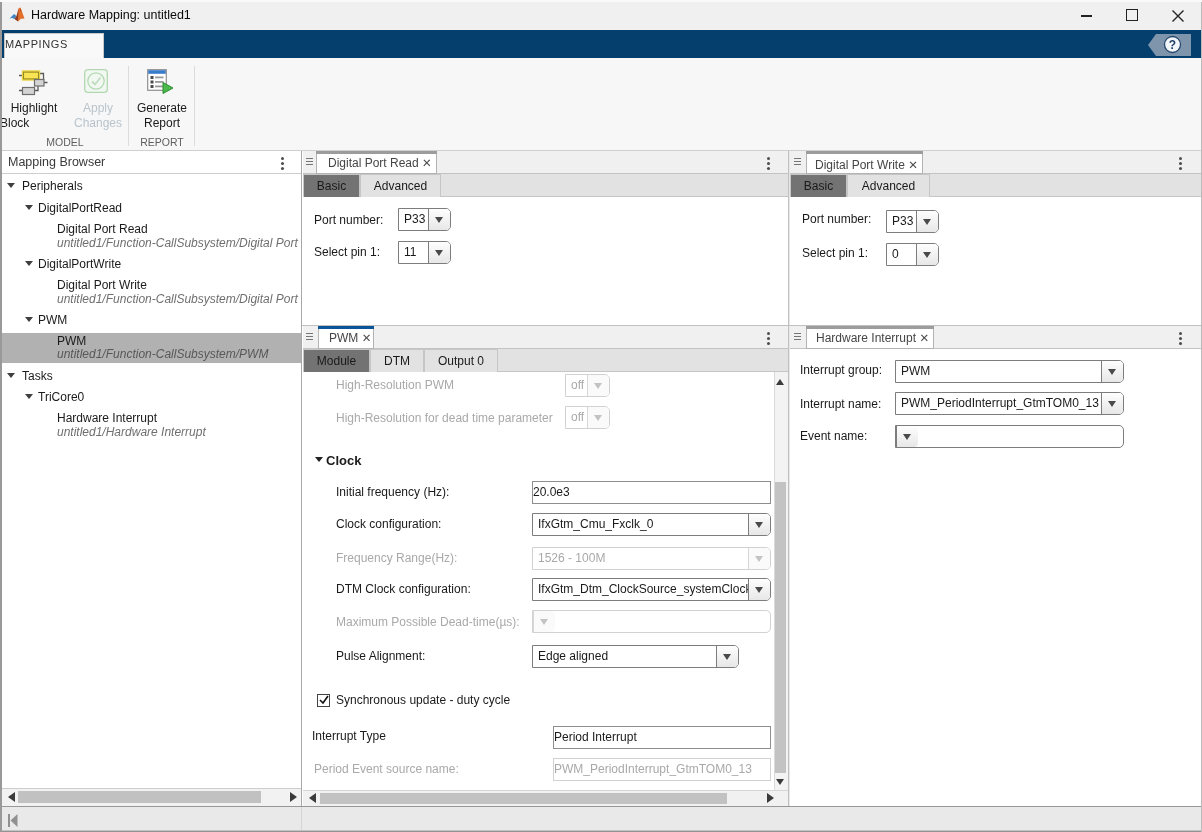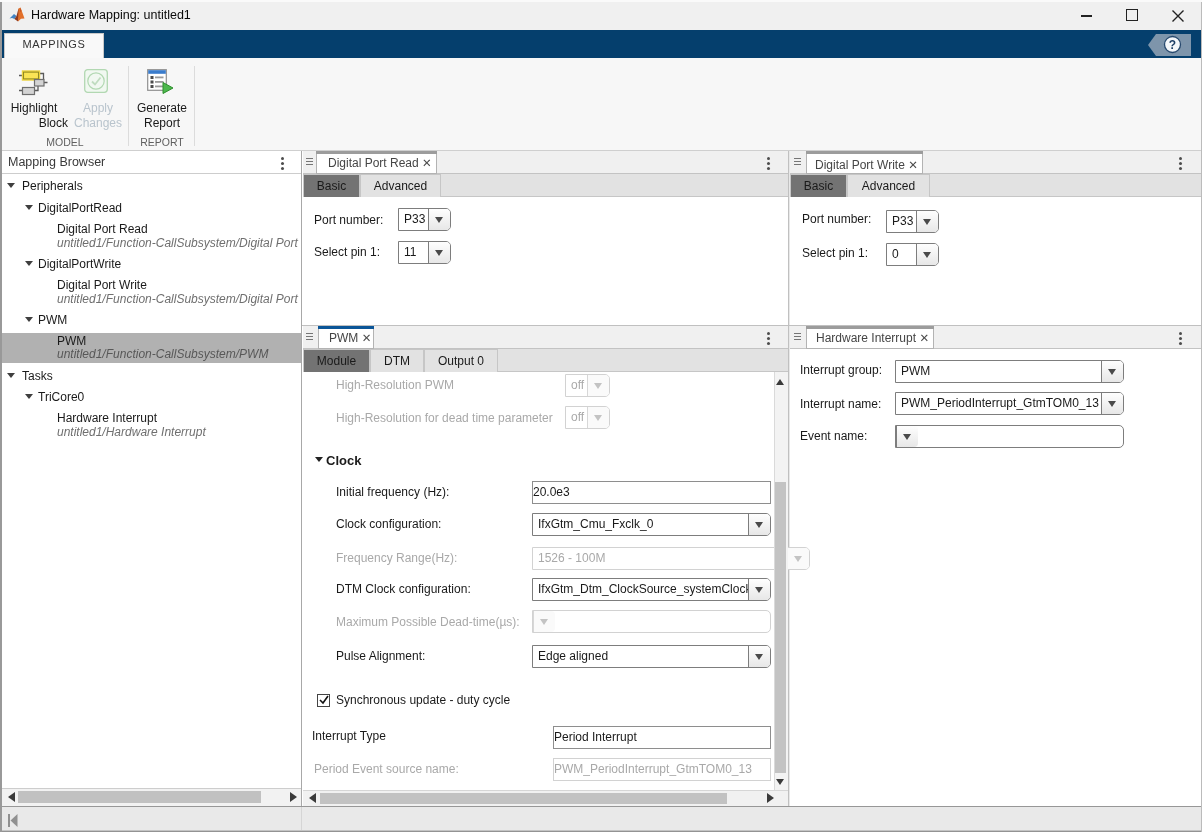--- a/index.html
+++ b/index.html
@@ -36,21 +36,21 @@
 <polygon points="11.5,1.5 12.5,5 11,6" fill="#c2511f"></polygon>
 </svg>
 <div class="lbl" style="left:31px;top:8px;color:#0a0a0a;font-size:12.5px;line-height:14px">Hardware Mapping: untitled1</div>
 <div class="ab" style="left:1081px;top:15px;width:11px;height:2px;background:#222"></div>
 <div class="ab" style="left:1126px;top:9px;width:10px;height:10px;border:1.5px solid #222"></div>
 <svg class="ab" style="left:1171px;top:9px" width="14" height="14">
     <path d="M1.5 1.5 L12.5 12.5 M12.5 1.5 L1.5 12.5" stroke="#222" stroke-width="1.4"></path>
   </svg>
 
 <div class="ab" style="left:0;top:30px;width:1202px;height:28px;background:#053f6d"></div>
-<div class="ab" style="left:4px;top:33px;width:100px;height:25px;background:#f9f9f9;border:1px solid #c9c9c9;border-bottom:none;box-sizing:border-box;text-align:center;line-height:21px;font-size:11px;color:#333;letter-spacing:.6px">MAPPINGS</div>
+<div class="ab" style="left:4px;top:33px;width:100px;height:25px;background:#f9f9f9;border:1px solid #c9c9c9;border-bottom:none;box-sizing:border-box;text-align:left;line-height:21px;font-size:11px;color:#333;letter-spacing:.6px">MAPPINGS</div>
 <svg class="ab" style="left:1147px;top:33px" width="45" height="24" viewBox="0 0 45 24">
 <polygon points="9,1 44,1 44,23 9,23 1,12" fill="#7e95ab"></polygon>
 <circle cx="25.5" cy="11.5" r="8" fill="#f4f7fa" stroke="#27496e" stroke-width="1.3"></circle>
 <text x="25.5" y="16" text-anchor="middle" font-family="Liberation Sans,sans-serif" font-size="12" font-weight="bold" fill="#1e3f66">?</text>
 </svg>
 
 <div class="ab" style="left:0;top:58px;width:1202px;height:92px;background:#f7f7f7;border-bottom:1px solid #cfcfcf;box-sizing:content-box"></div>
 <div class="ab" style="left:128px;top:66px;width:1px;height:80px;background:#dcdcdc"></div>
 <div class="ab" style="left:194px;top:66px;width:1px;height:80px;background:#dcdcdc"></div>
 <svg class="ab" style="left:19px;top:68px" width="30" height="28" viewBox="0 0 30 28">
@@ -70,21 +70,21 @@
 <rect x="1.2" y="1.2" width="17.6" height="3.6" fill="#3a7ccc"></rect>
 <rect x="3.5" y="7" width="3" height="3" fill="#4c4c4c"></rect>
 <rect x="8" y="7.5" width="8.5" height="1.8" fill="#9a9a9a"></rect>
 <rect x="3.5" y="11.5" width="3" height="3" fill="#4c4c4c"></rect>
 <rect x="8" y="12" width="8.5" height="1.8" fill="#9a9a9a"></rect>
 <rect x="3.5" y="16" width="3" height="3" fill="#4c4c4c"></rect>
 <rect x="8" y="16.5" width="8.5" height="1.8" fill="#9a9a9a"></rect>
 <polygon points="16,13.5 26,19 16,24.5" fill="#4db84d" stroke="#2e8f2e" stroke-width="1"></polygon>
 </svg>
 <div class="lbl" style="left:0;top:101px;width:68px;text-align:center">Highlight</div>
-<div class="lbl" style="left:0;top:116px;width:68px;text-align:right">Block</div>
+<div class="lbl" style="left:0;top:116px;width:68px;text-align:left">Block</div>
 <div class="lbl" style="left:64px;top:101px;width:68px;text-align:center;color:#b9c4cd">Apply</div>
 <div class="lbl" style="left:64px;top:116px;width:68px;text-align:center;color:#b9c4cd">Changes</div>
 <div class="lbl" style="left:128px;top:101px;width:68px;text-align:center">Generate</div>
 <div class="lbl" style="left:128px;top:116px;width:68px;text-align:center">Report</div>
 <div class="lbl" style="left:0;top:135px;width:130px;text-align:center;font-size:10.5px;color:#5f5f5f">MODEL</div>
 <div class="lbl" style="left:129px;top:135px;width:66px;text-align:center;font-size:10.5px;color:#5f5f5f">REPORT</div>
 
 <div class="ab" style="left:0;top:151px;width:301px;height:655px;background:#fff"></div>
 <div class="ab" style="left:0;top:151px;width:301px;height:23px;border-bottom:1px solid #cdcdcd;box-sizing:border-box"></div>
 <div class="lbl" style="left:8px;top:155px;font-size:12.5px;color:#3a3a3a">Mapping Browser</div>
@@ -190,35 +190,35 @@
 <div class="tar" style="left:315px;top:457px;border-top-color:#222"></div>
 <div class="lbl" style="left:326px;top:454px;font-weight:bold;font-size:13px">Clock</div>
 <div class="lbl" style="left:336px;top:485px">Initial frequency (Hz):</div>
 <div class="inp" style="left:532px;top:481px;width:239px;height:23px">20.0e3</div>
 <div class="lbl" style="left:336px;top:517px">Clock configuration:</div>
 <div class="cb" style="left:532px;top:513px;width:239px">
       <span class="t">IfxGtm_Cmu_Fxclk_0</span>
       <span class="a"></span>
     </div>
 <div class="lbl dis" style="left:336px;top:551px">Frequency Range(Hz):</div>
-<div class="cb dis" style="left:532px;top:547px;width:278px">
+<div class="cb dis" style="left:532px;top:547px;width:239px">
       <span class="t">1526 - 100M</span>
       <span class="a"></span>
     </div>
 <div class="lbl" style="left:336px;top:582px">DTM Clock configuration:</div>
 <div class="cb" style="left:532px;top:578px;width:239px">
       <span class="t">IfxGtm_Dtm_ClockSource_systemClock</span>
       <span class="a"></span>
     </div>
 <div class="lbl dis" style="left:336px;top:615px">Maximum Possible Dead-time(µs):</div>
 <div class="cb dis" style="left:532px;top:610px;width:239px">
       <span class="a"></span>
     </div>
 <div class="lbl" style="left:336px;top:649px">Pulse Alignment:</div>
-<div class="cb" style="left:532px;top:645px;width:239px">
+<div class="cb" style="left:532px;top:645px;width:207px">
       <span class="t">Edge aligned</span>
       <span class="a"></span>
     </div>
 <div class="ab" style="left:317px;top:694px;width:13px;height:13px;background:#fff;border:1.5px solid #444;box-sizing:border-box"></div>
 <svg class="ab" style="left:318px;top:694px" width="12" height="12">
       <path d="M2 6 L5 9 L10 2" stroke="#111" stroke-width="1.6" fill="none"></path>
     </svg>
 <div class="lbl" style="left:336px;top:693px">Synchronous update - duty cycle</div>
 <div class="lbl" style="left:312px;top:729px">Interrupt Type</div>
 <div class="inp" style="left:553px;top:726px;width:218px;height:23px">Period Interrupt</div>

